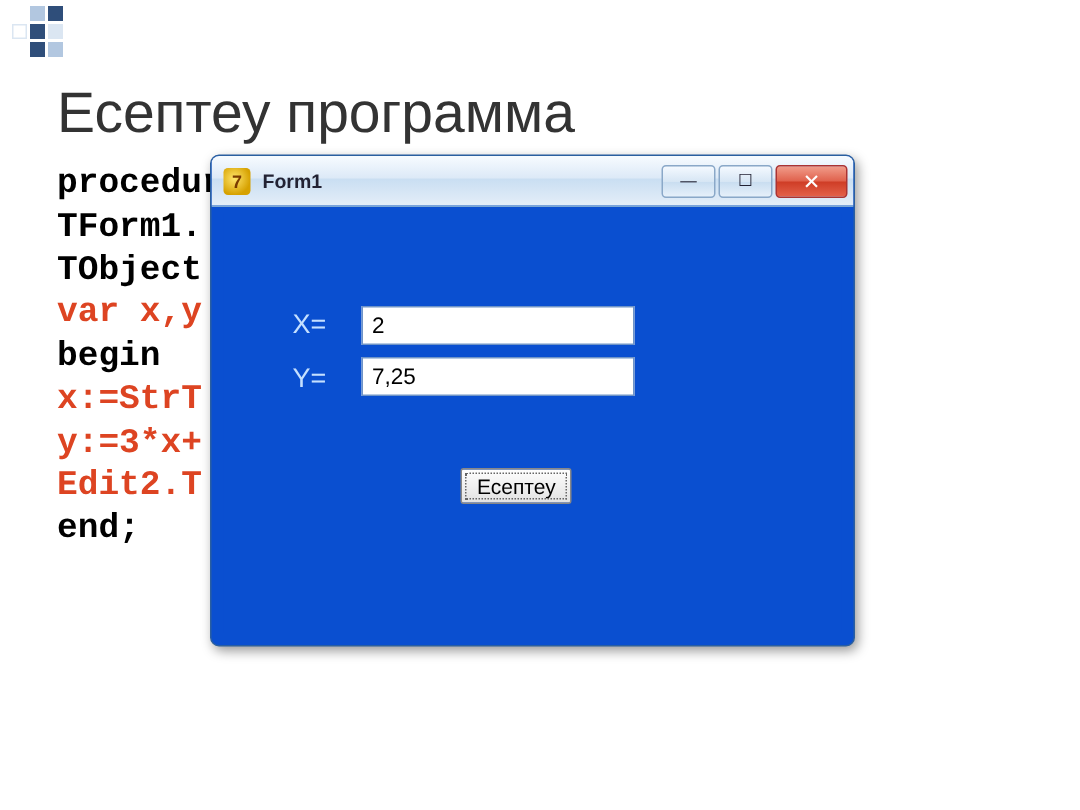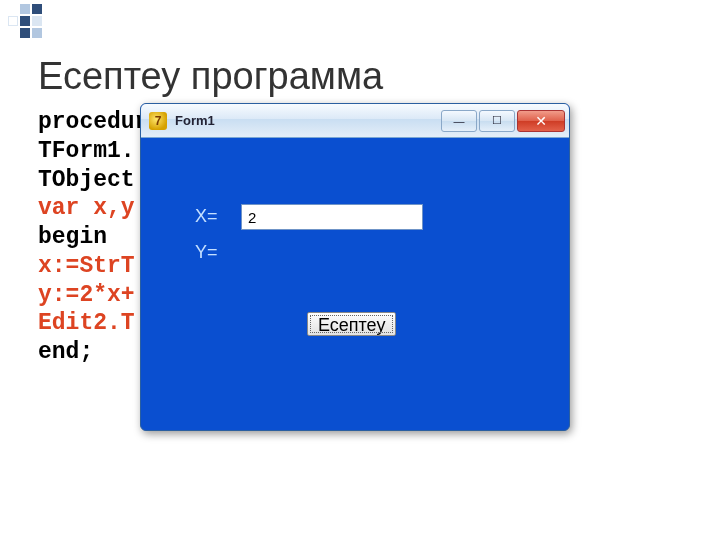--- a/index.html
+++ b/index.html
@@ -117,21 +117,21 @@
     font-size: 15px;
     color: #000;
   }
   .btn {
     position: absolute;
     padding: 2px 10px;
     height: 24px;
     background: linear-gradient(to bottom, #fefefe, #e2e2e2);
     border: 1px solid #888;
     border-radius: 2px;
-    font-size: 18px;
+    font-size: 14px;
     outline: 1px dotted #666;
     outline-offset: -4px;
   }
 </style>
 </head>
 <body>
 
 <div class="decor">
     <div class="sq" style="left: 20px; top: 4px; width: 10px; height: 10px; background: rgb(178, 199, 224);"></div>
     <div class="sq" style="left: 32px; top: 4px; width: 10px; height: 10px; background: rgb(47, 78, 122);"></div>
@@ -143,21 +143,21 @@
   </div>
 
 <div class="slide-title">Есептеу программа</div>
 
 <div class="code"><span class="c-blk">procedure</span>
 <span class="c-blk">TForm1.</span>
 <span class="c-blk">TObject</span>
 <span class="c-red">var x,y</span>
 <span class="c-blk">begin</span>
 <span class="c-red">x:=StrT</span>
-<span class="c-red">y:=2*x+</span>
+<span class="c-red">y:=3*x+</span>
 <span class="c-red">Edit2.T</span>
 <span class="c-blk">end;</span></div>
 
 <div class="win">
   <div class="titlebar">
     <div class="app-icon">7</div>
     <div class="win-title">Form1</div>
     <div class="win-btns">
       <div class="wbtn">
         <span>—</span>
@@ -167,15 +167,16 @@
       </div>
       <div class="wbtn close">
         <span class="x-icon">✕</span>
       </div>
     </div>
   </div>
   <div class="client">
     <div class="lbl" style="left:46px; top:64px;">X=</div>
     <div class="lbl" style="left:46px; top:100px;">Y=</div>
     <input class="edit" style="left: 92px; top: 62px;" value="2">
+    <input class="edit" style="left: 92px; top: 96px;" value="7,25">
     <button class="btn" style="left:158px; top:170px;">Есептеу</button>
   </div>
 </div>
 
 </body></html>

